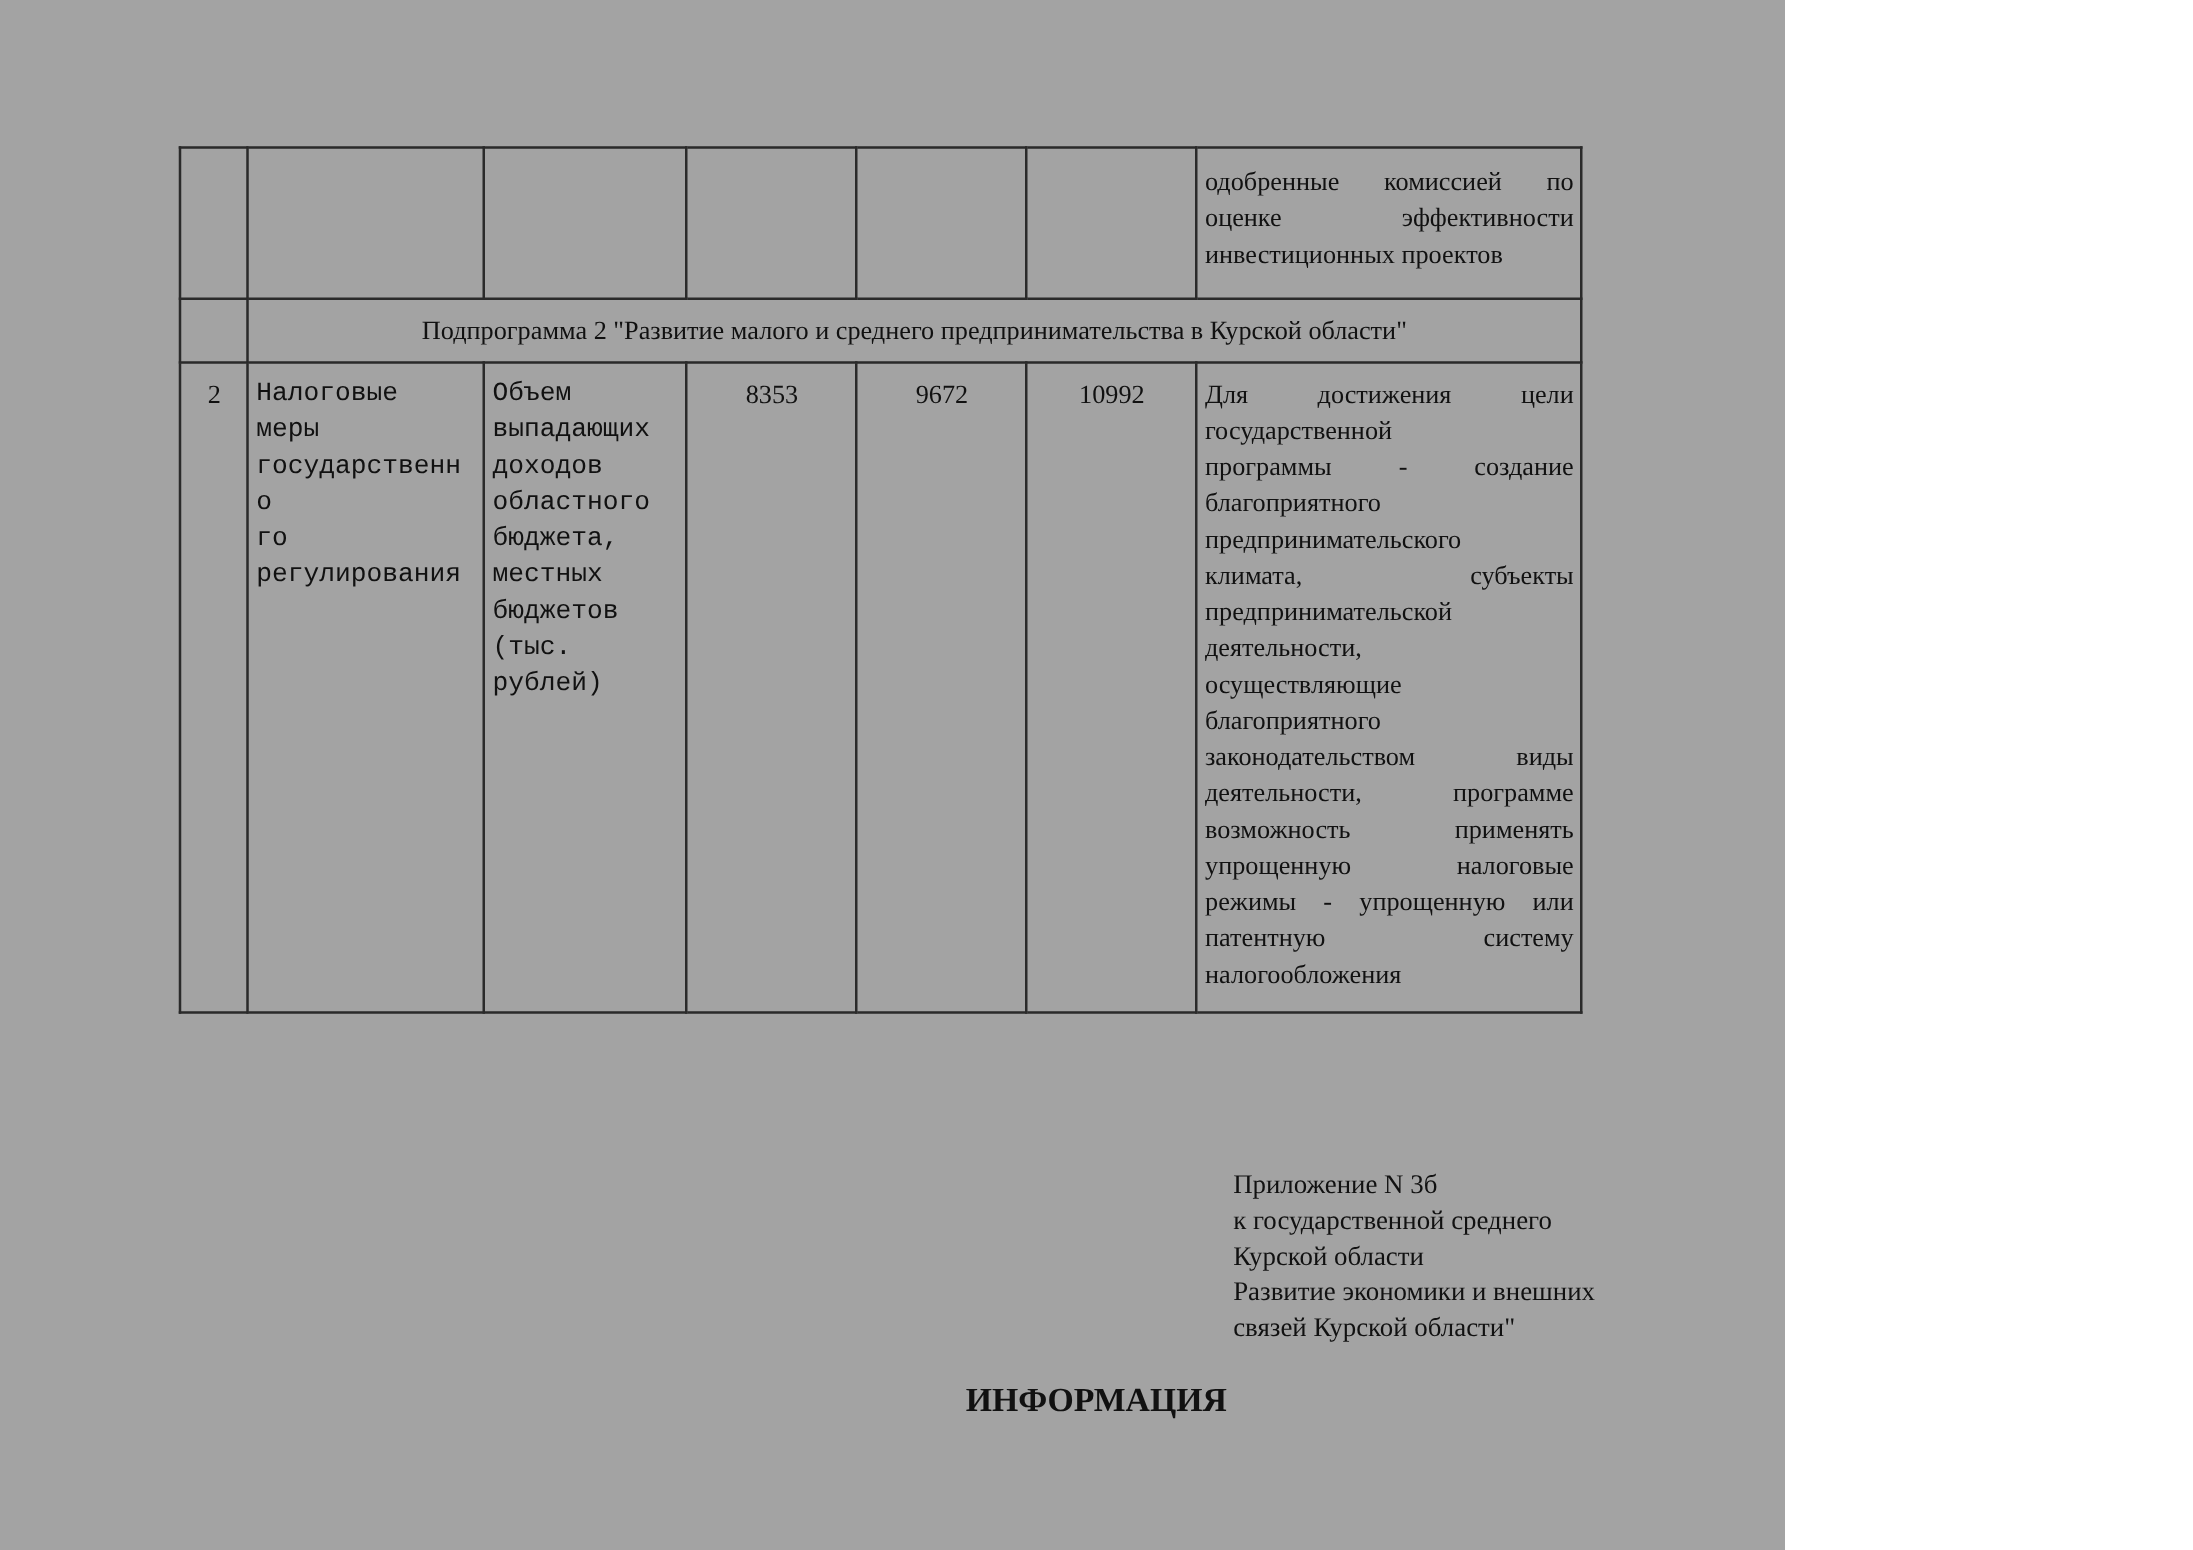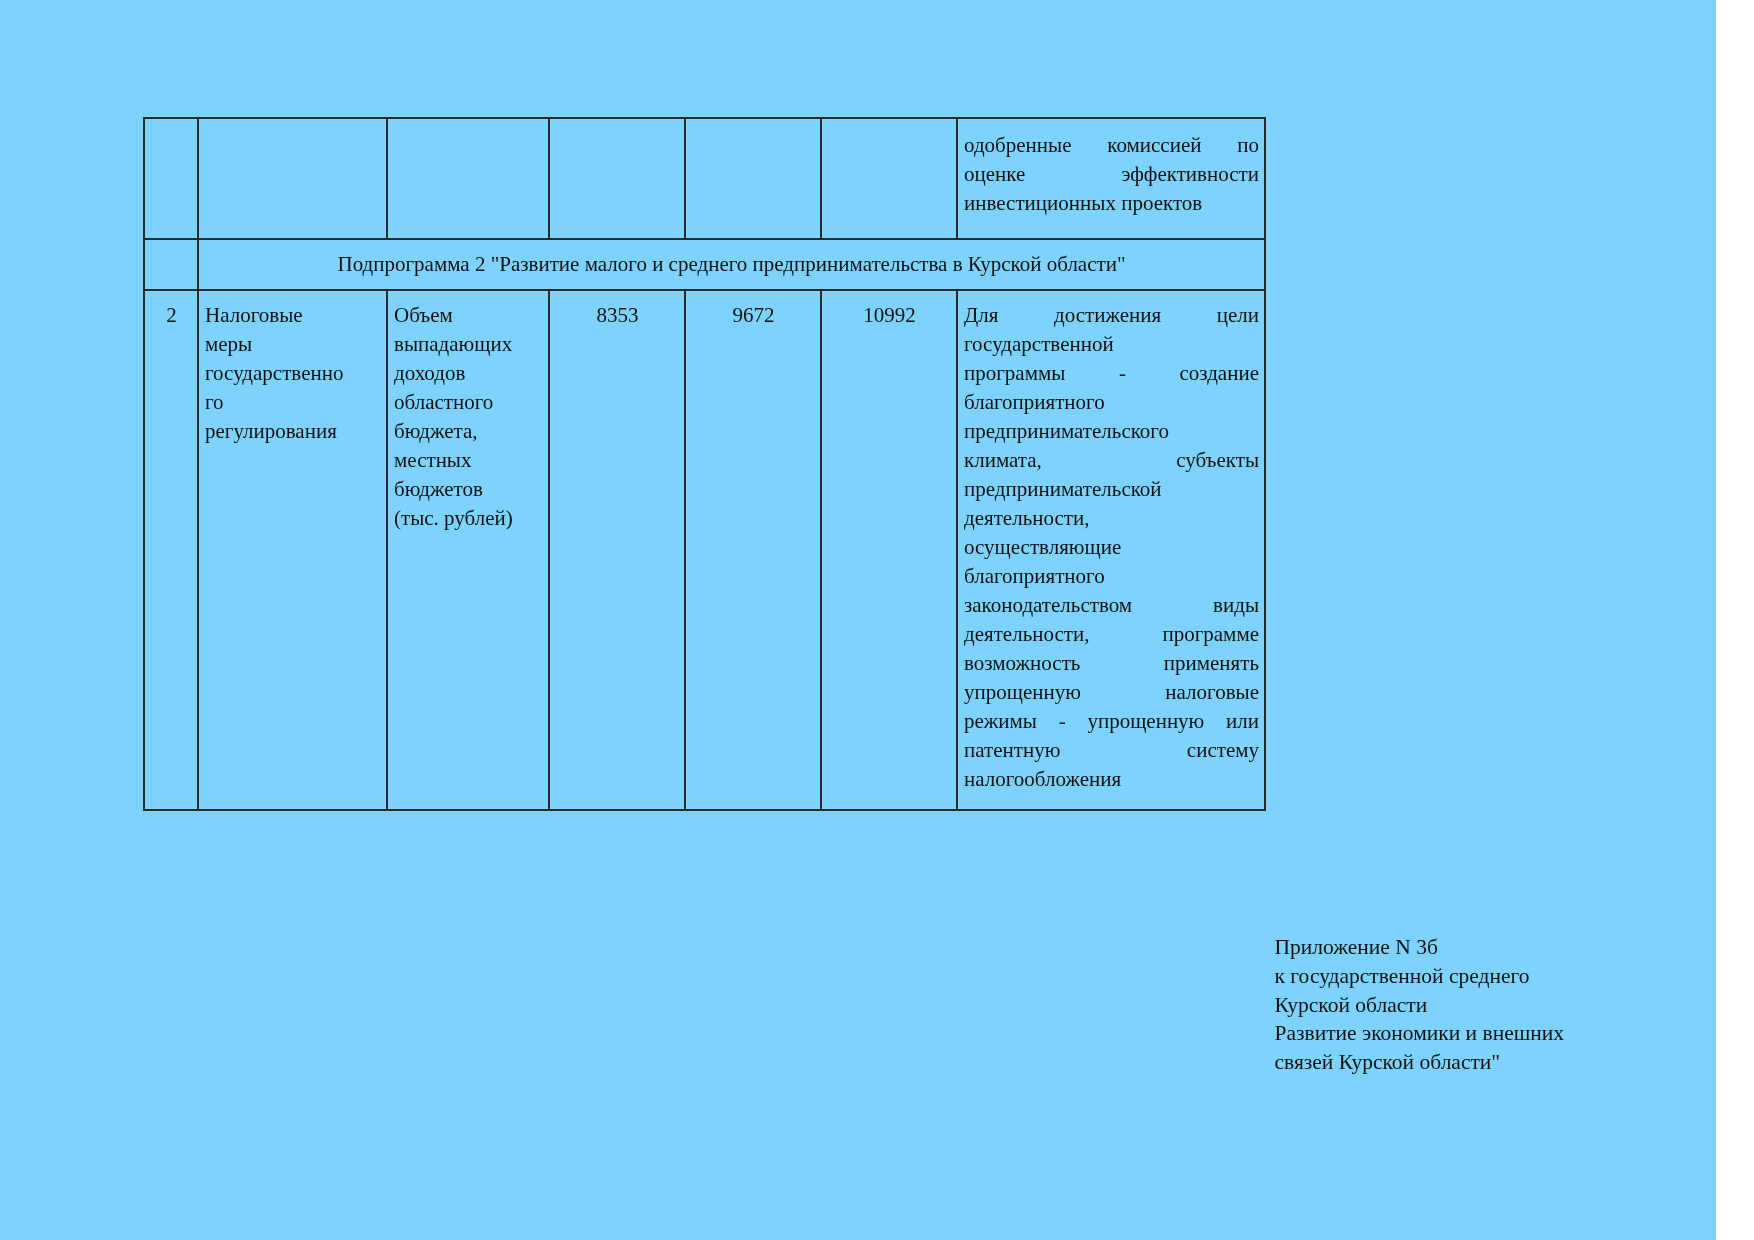--- a/index.html
+++ b/index.html
@@ -11,22 +11,22 @@
       width: 1754px;
       height: 1240px;
       position: relative;
       overflow: hidden;
       font-family: "Liberation Serif", "DejaVu Serif", serif;
       color: #111111;
     }
     .page {
       position: absolute;
       left: 0; top: 0;
-      width: 1716px; height: 1240px;
-      background: #7dd3fc;
+      width: 1428px; height: 1240px;
+      background: #a3a3a3;
     }
     table.tax-table {
       position: absolute;
       left: 143px;
       top: 117px;
       border-collapse: collapse;
       table-layout: fixed;
       width: 1121px;
       font-size: 21px;
       line-height: 29px;
@@ -34,21 +34,21 @@
     table.tax-table td {
       border: 2px solid #2a2a2a;
       vertical-align: top;
       padding: 0 5px 0 6px;
       overflow: hidden;
       word-wrap: break-word;
     }
     td.c-num { text-align: center; padding: 0; }
     td.c-val { text-align: center; padding: 0; }
     td.c-desc { text-align: justify; text-align-last: left; padding-right: 5px; }
-    td.c-left { text-align: left; }
+    td.c-left { text-align: left; font-family: Liberation Mono, monospace; }
     tr.row-prev td { height: 107px; }
     tr.row-prev td.c-desc { padding-top: 12px; }
     tr.row-subprog td { height: 49px; vertical-align: middle; }
     tr.row-subprog td.subprog-title { text-align: center; padding: 0; }
     tr.row-main td { height: 508px; padding-top: 10px; }
     .line { display: block; }
     .jline {
       display: block;
       text-align: justify;
       text-align-last: justify;
@@ -156,15 +156,16 @@
 
   <div class="appendix">
     <span>Приложение N 3б</span>
     <span>к государственной среднего</span>
     <span>Курской области</span>
     <span>Развитие экономики и внешних</span>
     <span>связей Курской области"</span>
   </div>
 
   <div class="title-block">
+    <span>ИНФОРМАЦИЯ</span>
   </div>
 
 </div>
 
 </body></html>

